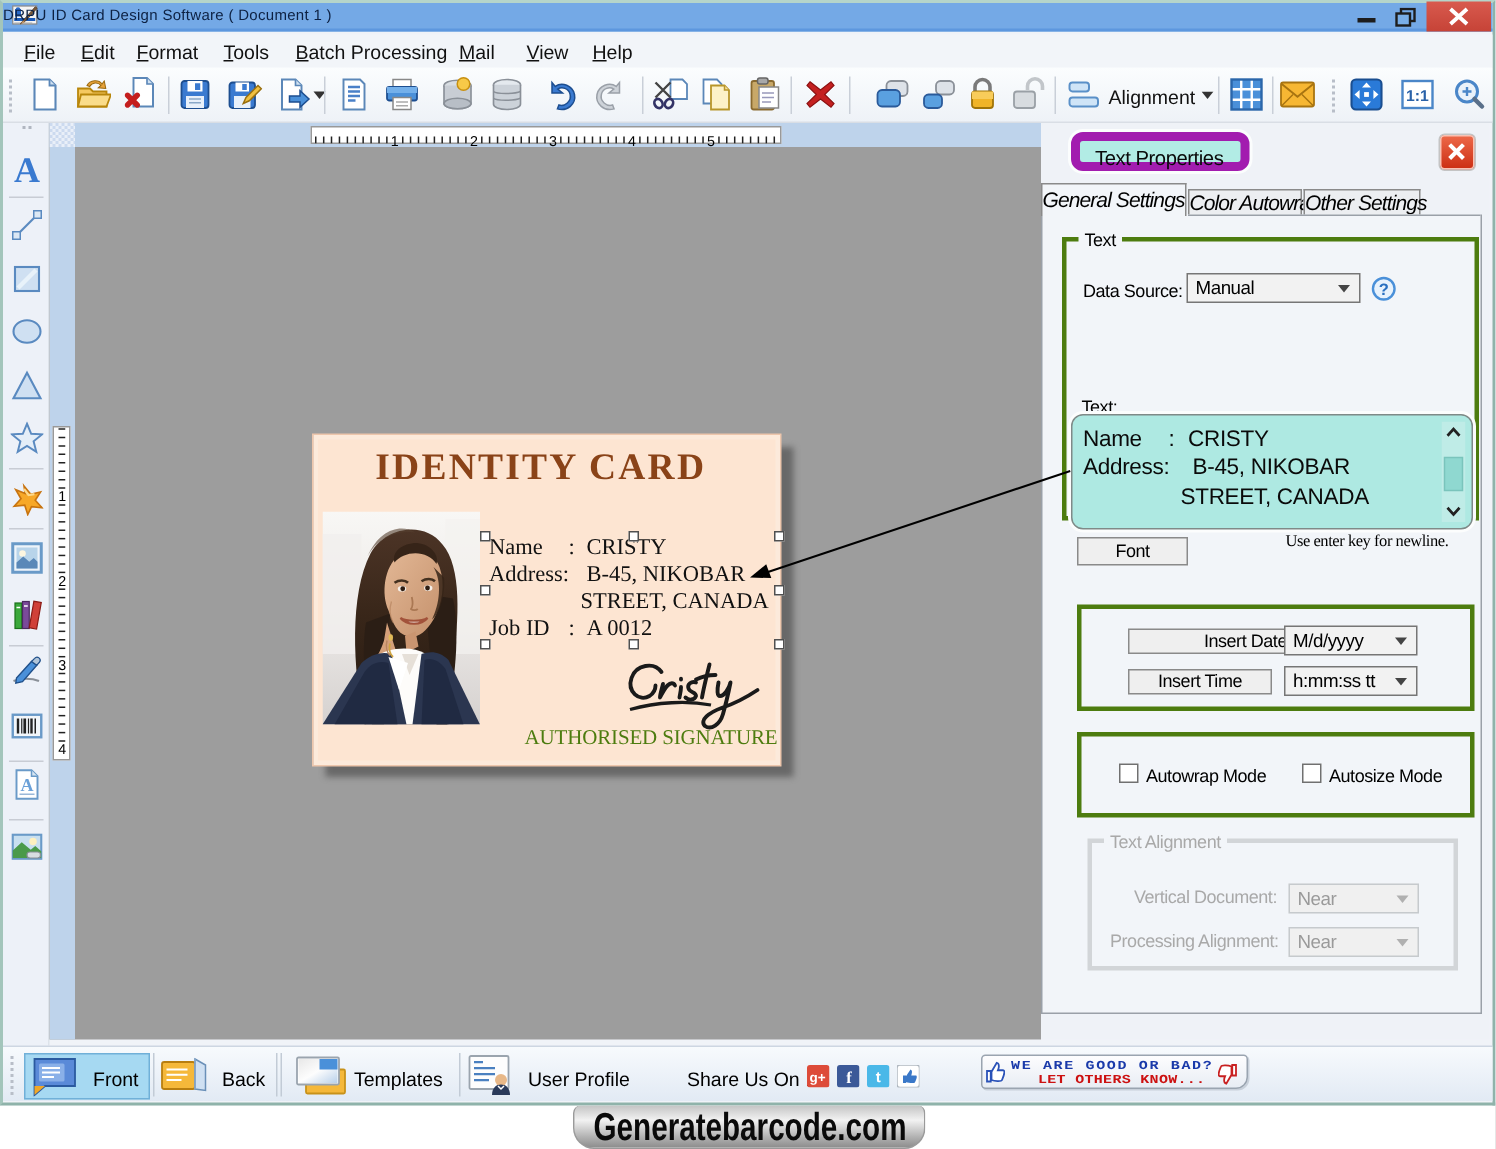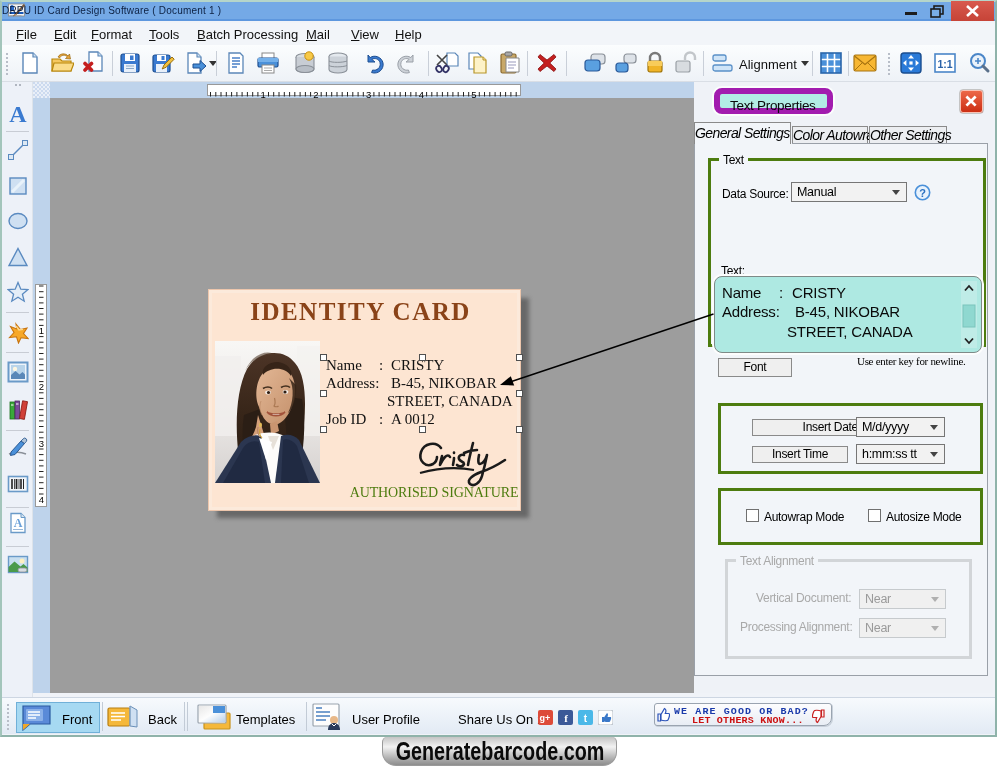--- a/index.html
+++ b/index.html
@@ -542,21 +542,21 @@
     <div class="grp" style="left:23px;top:260px;width:265px;height:71px;"></div>
     <div class="btn" style="left:57px;top:276px;width:107px;height:17px;line-height:15px;text-align:right;">Insert Date</div>
     <div class="combo" style="left:161px;top:274px;width:89px;">M/d/yyyy<span class="car"></span></div>
     <div class="btn" style="left:57px;top:303px;width:96px;height:17px;line-height:15px;">Insert Time</div>
     <div class="combo" style="left:161px;top:301px;width:89px;">h:mm:ss tt<span class="car"></span></div>
     <div class="grp" style="left:23px;top:345px;width:265px;height:57px;"></div>
     <div class="chk" style="left:51px;top:366px;"></div>
     <div class="lbl" style="left:69px;top:367px;">Autowrap Mode</div>
     <div class="chk" style="left:173px;top:366px;"></div>
     <div class="lbl" style="left:191px;top:367px;">Autosize Mode</div>
-    <div class="grp" style="left:30px;top:416px;width:247px;height:100px;border-color:#d2d5d8;">
+    <div class="grp" style="left:30px;top:416px;width:247px;height:88px;border-color:#d2d5d8;">
         <span class="lg gray">Text Alignment</span>
       </div>
     <div class="lbl gray" style="left:61px;top:448px;">Vertical Document:</div>
     <div class="combo dis" style="left:164px;top:446px;width:87px;">Near<span class="car"></span></div>
     <div class="lbl gray" style="left:45px;top:477px;">Processing Alignment:</div>
     <div class="combo dis" style="left:164px;top:475px;width:87px;">Near<span class="car"></span></div>
   </div>
 </div>
 <svg id="arrow" class="abs" style="left:460px;top:300px;z-index:9" width="256" height="100" viewBox="0 0 256 100">
     <line x1="253.5" y1="14" x2="50" y2="82" stroke="#000" stroke-width="1.4"></line>

